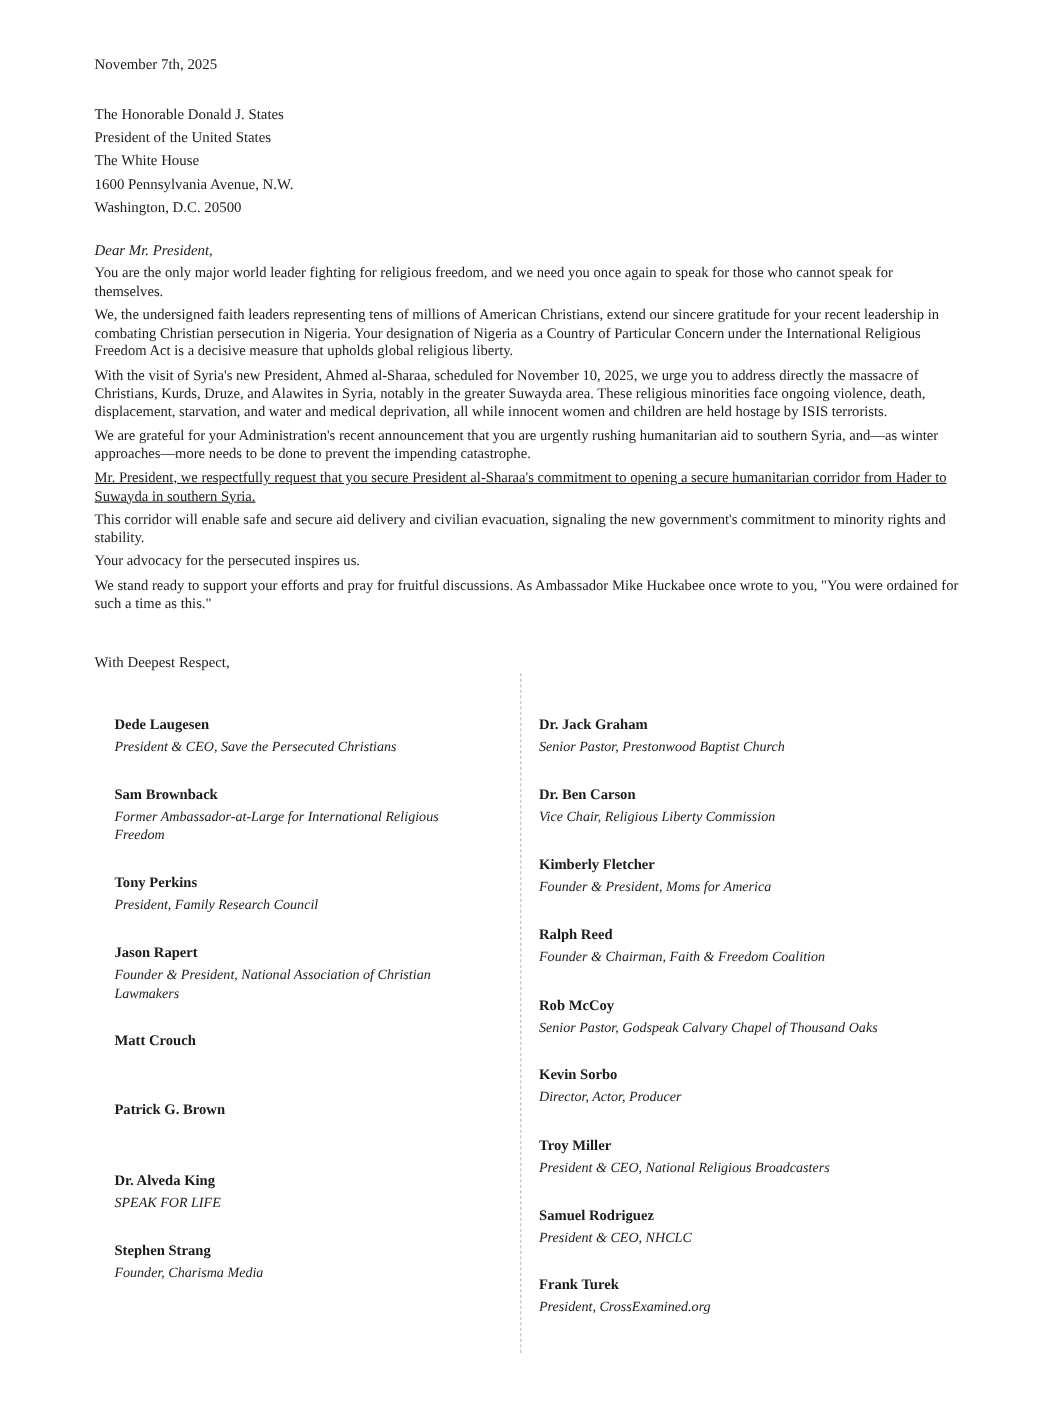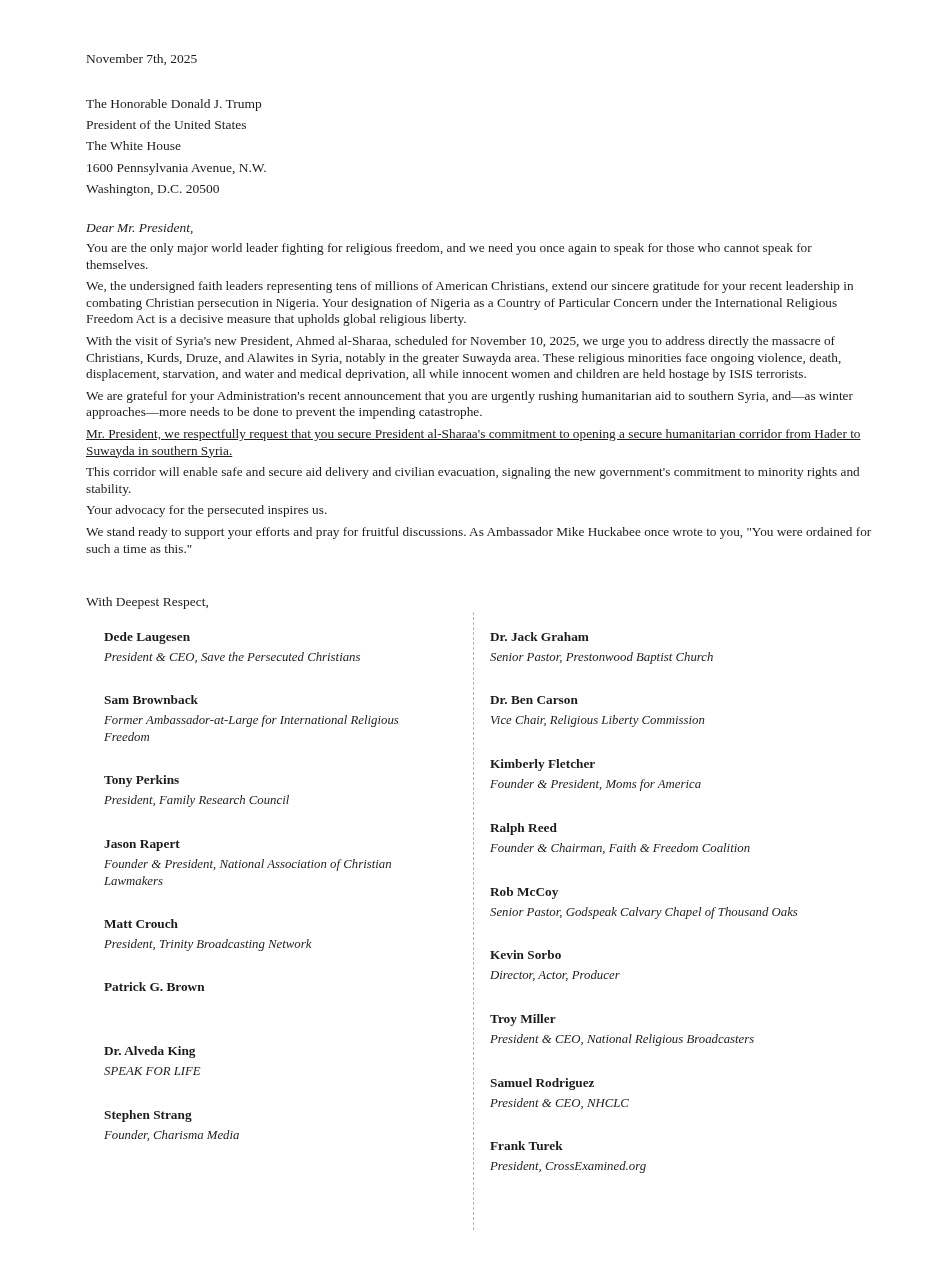--- a/index.html
+++ b/index.html
@@ -74,37 +74,38 @@
     .signer {
       position: absolute;
       left: 0;
       width: 360px;
     }
     .signer-name {
       font-weight: bold;
       font-size: 13.3px;
       line-height: 17px;
       white-space: nowrap;
+      margin-top: 22px;
     }
     .signer-title {
       font-style: italic;
       font-size: 12.8px;
       line-height: 16.5px;
       margin-top: 4px;
     }
   </style>
 </head>
 <body>
 
 <div class="page">
 
   <div class="date">November 7th, 2025</div>
 
   <div class="address">
-    <div>The Honorable Donald J. Trump</div>
+    <div>The Honorable Donald J. States</div>
     <div>President of the United States</div>
     <div>The White House</div>
     <div>1600 Pennsylvania Avenue, N.W.</div>
     <div>Washington, D.C. 20500</div>
   </div>
 
   <div class="salutation">Dear Mr. President,</div>
 
   <div class="body-text">
     <p>You are the only major world leader fighting for religious freedom, and we need you once again to speak for those who cannot speak for themselves.</p>
@@ -133,21 +134,20 @@
     <div class="signer" style="top:143px">
       <div class="signer-name">Tony Perkins</div>
       <div class="signer-title">President, Family Research Council</div>
     </div>
     <div class="signer" style="top:207px; width:330px">
       <div class="signer-name">Jason Rapert</div>
       <div class="signer-title">Founder &amp; President, National Association of Christian Lawmakers</div>
     </div>
     <div class="signer" style="top:287px">
       <div class="signer-name">Matt Crouch</div>
-      <div class="signer-title">President, Trinity Broadcasting Network</div>
     </div>
     <div class="signer" style="top:350px">
       <div class="signer-name">Patrick G. Brown</div>
     </div>
     <div class="signer" style="top:414px">
       <div class="signer-name">Dr. Alveda King</div>
       <div class="signer-title">SPEAK FOR LIFE</div>
     </div>
     <div class="signer" style="top:478px">
       <div class="signer-name">Stephen Strang</div>

